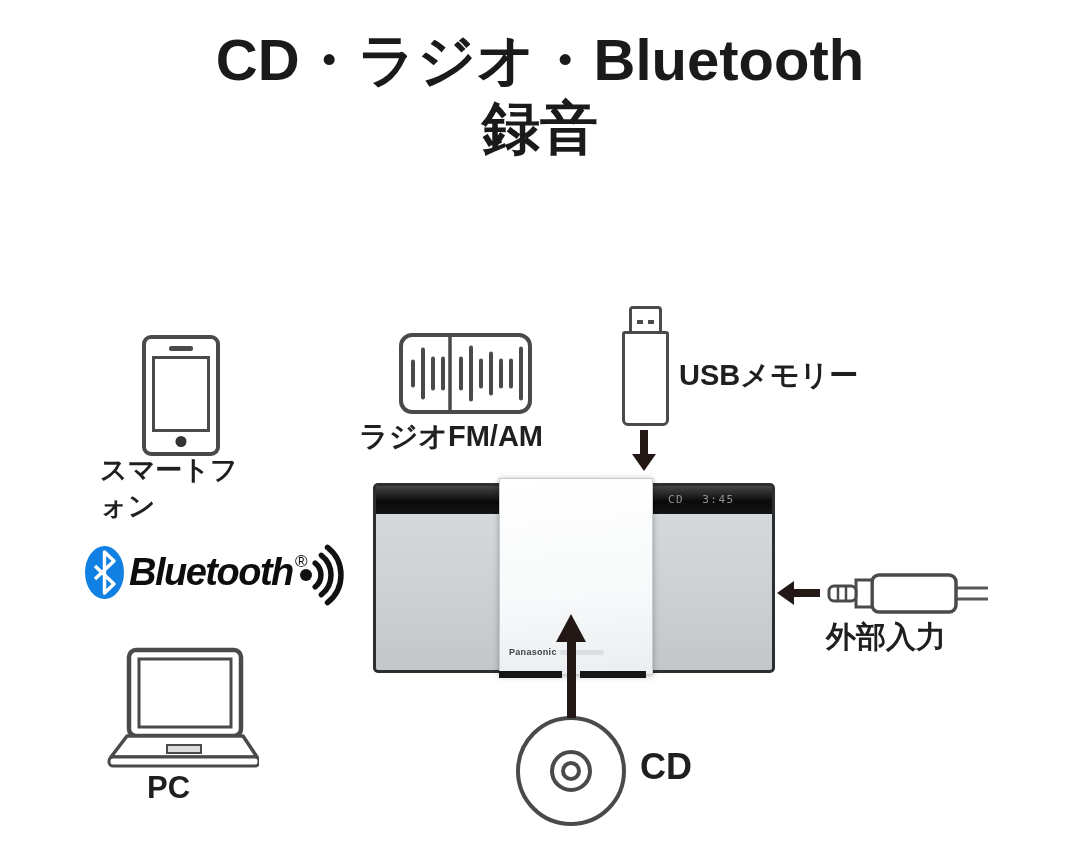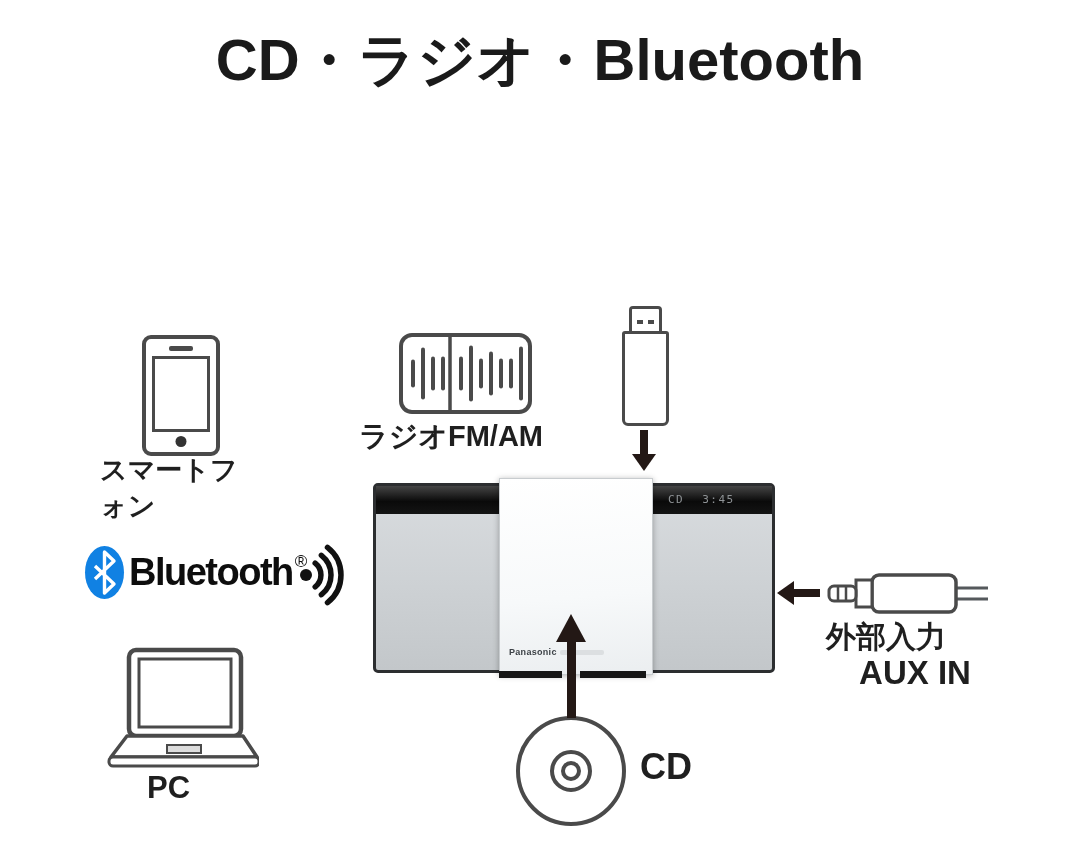--- a/index.html
+++ b/index.html
@@ -21,21 +21,21 @@
   .phone-screen{position:absolute;top:17px;left:6px;right:6px;bottom:20px;
     border:3px solid #4a4a4a;background:#fff;}
   .phone-home{position:absolute;bottom:5px;left:50%;transform:translateX(-50%);
     width:11px;height:11px;border-radius:50%;background:#333;}
   .lbl-phone{left:100px;top:452px;width:165px;font-size:27px;}
   
   .bt-logo{position:absolute;left:85px;top:546px;width:39px;height:53px;
     border-radius:50%;background:#1081e3;}
   .bt-logo svg{position:absolute;left:0;top:0;}
   .bt-text{position:absolute;left:129px;top:551px;font-size:38px;font-weight:700;
-    letter-spacing:-1.5px;color:#0d0d0d;}
+    letter-spacing:-1.5px;color:#0d0d0d;font-style:italic;}
   .bt-text sup{font-size:17px;font-weight:400;position:relative;top:-4px;margin-left:2px;letter-spacing:0;}
   .bt-waves{position:absolute;left:298px;top:542px;}
   
   .pc-svg{position:absolute;left:107px;top:646px;}
   .lbl-pc{left:147px;top:770px;width:72px;text-align:left;font-size:31px;}
   
   .radio-svg{position:absolute;left:399px;top:333px;}
   .lbl-radio{left:356px;top:417px;width:190px;text-align:center;font-size:29px;}
   
   .usb-conn{position:absolute;left:629px;top:306px;width:27px;height:25px;
@@ -88,20 +88,21 @@
   .lbl-aux1{left:826px;top:617px;width:178px;text-align:left;font-size:30px;}
   .lbl-aux2{left:826px;top:654px;width:178px;text-align:center;font-size:33px;}
 </style>
 </head>
 <body>
 
 <div class="canvas">
 
   <h1 class="title">
     <span>CD・ラジオ・Bluetooth</span>
+    <span>録音</span>
   </h1>
 
   <div class="phone">
     <div class="phone-speaker"></div>
     <div class="phone-screen"></div>
     <div class="phone-home"></div>
   </div>
   <div class="lbl lbl-phone">スマートフォン</div>
 
   <div class="bt-logo">
@@ -143,20 +144,21 @@
       <line x1="122" y1="15.5" x2="122" y2="65.5"></line>
     </g>
   </svg>
   <div class="lbl lbl-radio">ラジオFM/AM</div>
 
   <div class="usb-conn">
     <i class="d1"></i>
     <i class="d2"></i>
   </div>
   <div class="usb-body"></div>
+  <div class="lbl lbl-usb">USBメモリー</div>
   <div class="arrow-part a-down-shaft"></div>
   <div class="tri a-down-head"></div>
 
   <div class="unit">
     <div class="unit-strip">
       <div class="unit-display">
         <span>CD</span>
         <span>3:45</span>
       </div>
     </div>
@@ -181,15 +183,14 @@
   <div class="tri a-left-head"></div>
   <svg class="plug-svg" width="178" height="48" viewBox="0 0 178 48">
     <path d="M130,18 H176" stroke="#55595c" stroke-width="3" fill="none"></path>
     <path d="M130,29 H176" stroke="#55595c" stroke-width="3" fill="none"></path>
     <rect x="46" y="5" width="84" height="37" rx="7" fill="#fff" stroke="#4a4a4a" stroke-width="3.5"></rect>
     <rect x="30" y="10" width="16" height="27" fill="#fff" stroke="#4a4a4a" stroke-width="3"></rect>
     <rect x="3" y="16" width="27" height="15" rx="5" fill="#fff" stroke="#4a4a4a" stroke-width="3"></rect>
     <path d="M12,16 V31 M20,16 V31" stroke="#4a4a4a" stroke-width="2.5"></path>
   </svg>
   <div class="lbl lbl-aux1">外部入力</div>
-  <div class="lbl lbl-aux2">AUX IN</div>
 
 </div>
 
 </body></html>

